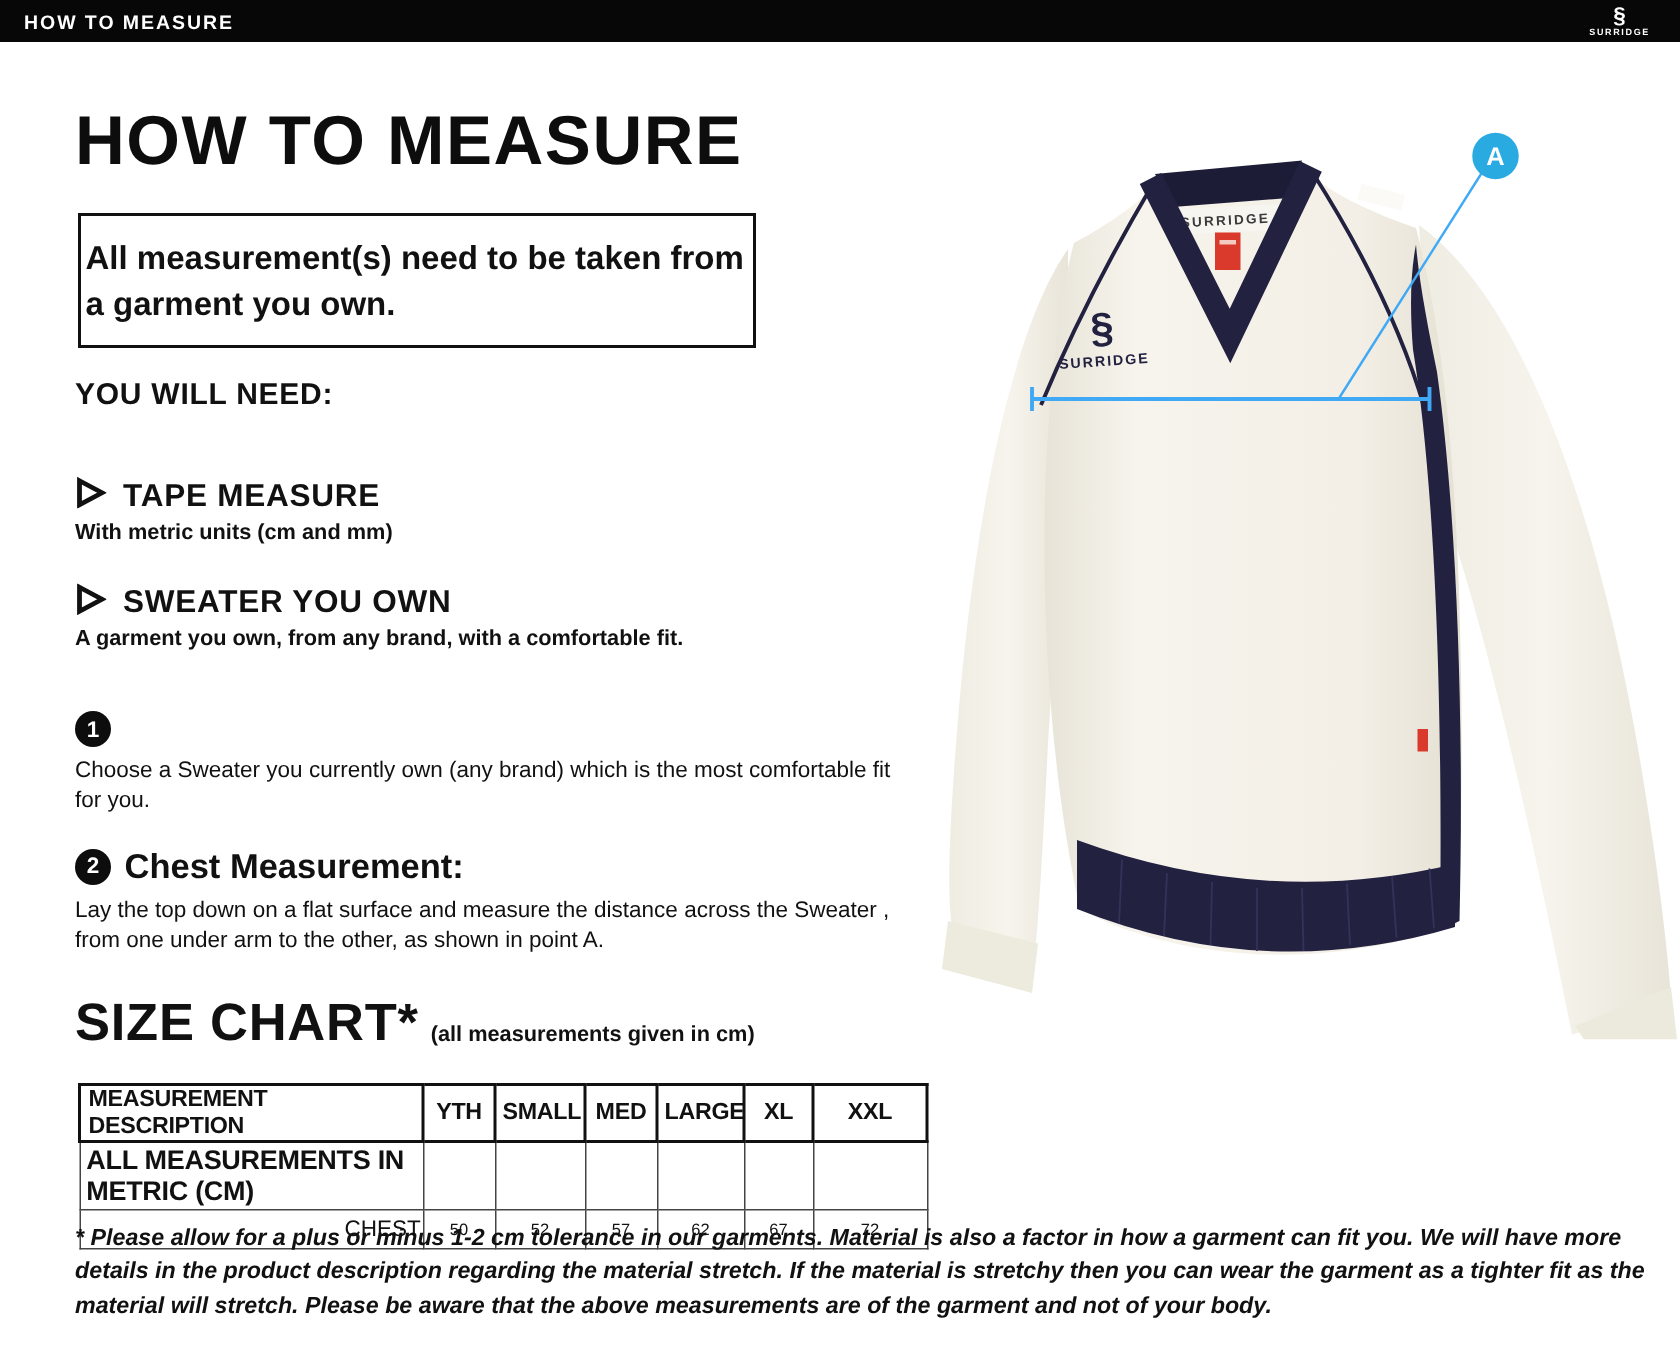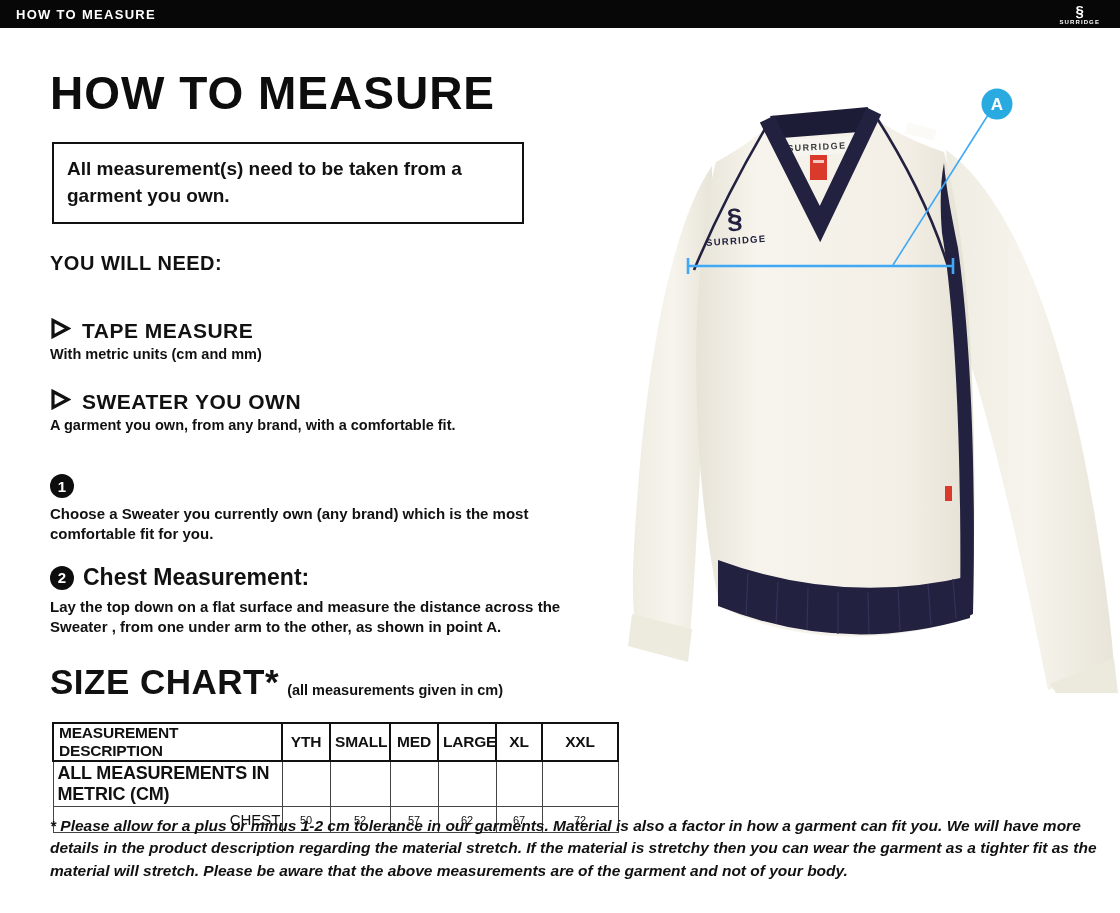--- a/index.html
+++ b/index.html
@@ -21,22 +21,22 @@
   .topbar-logo .mark { font-size:15px; font-weight:bold; }
   .topbar-logo .word { font-size:6px; letter-spacing:1.1px; font-weight:bold; margin-top:1px; }
 
   
   .main-heading {
     position:absolute; left:50px; top:66px; margin:0;
     font-size:46px; font-weight:900; letter-spacing:1px; color:#0d0d0d;
   }
   .notice-box {
     position:absolute; left:52px; top:142px; width:442px;
-    border:2.5px solid #111; padding:12px 13px;
-    font-size:19px; font-weight:bold; line-height:1.42;
+    border:2.5px solid #111; padding:12px 3px;
+    font-size:22px; font-weight:bold; line-height:1.42;
   }
   .ywn-heading {
     position:absolute; left:50px; top:252px;
     font-size:20px; font-weight:900; letter-spacing:0.5px;
   }
   .need-item { position:absolute; left:50px; }
   #need-item-0 { top:318px; }
   #need-item-1 { top:389px; }
   .need-row { display:flex; align-items:center; gap:11px; }
   .need-title { font-size:21px; font-weight:900; letter-spacing:0.5px; }
@@ -45,21 +45,21 @@
   .step { position:absolute; left:50px; width:548px; }
   #step-0 { top:474px; }
   #step-1 { top:564px; }
   .step-head { display:flex; align-items:center; gap:9px; }
   .step-num {
     width:24px; height:24px; border-radius:50%; background:#0d0d0d; color:#fff;
     font-size:15px; font-weight:bold; display:flex; align-items:center; justify-content:center;
     flex:0 0 auto;
   }
   .step-title { font-size:23px; font-weight:900; }
-  .step-desc { font-size:15px; font-weight:bold; line-height:1.35; margin-top:6px; }
+  .step-desc { font-size:15px; font-weight:normal; line-height:1.35; margin-top:6px; }
 
   .sc-heading-row {
     position:absolute; left:50px; top:662px; display:flex; align-items:flex-end;
   }
   .sc-heading { font-size:35px; font-weight:900; letter-spacing:0.5px; }
   .sc-sub { font-size:14.5px; font-weight:bold; margin-left:8px; margin-bottom:4px; }
 
   table.size-table {
     position:absolute; left:52px; top:722px; width:565px;
     border-collapse:collapse; table-layout:fixed;

